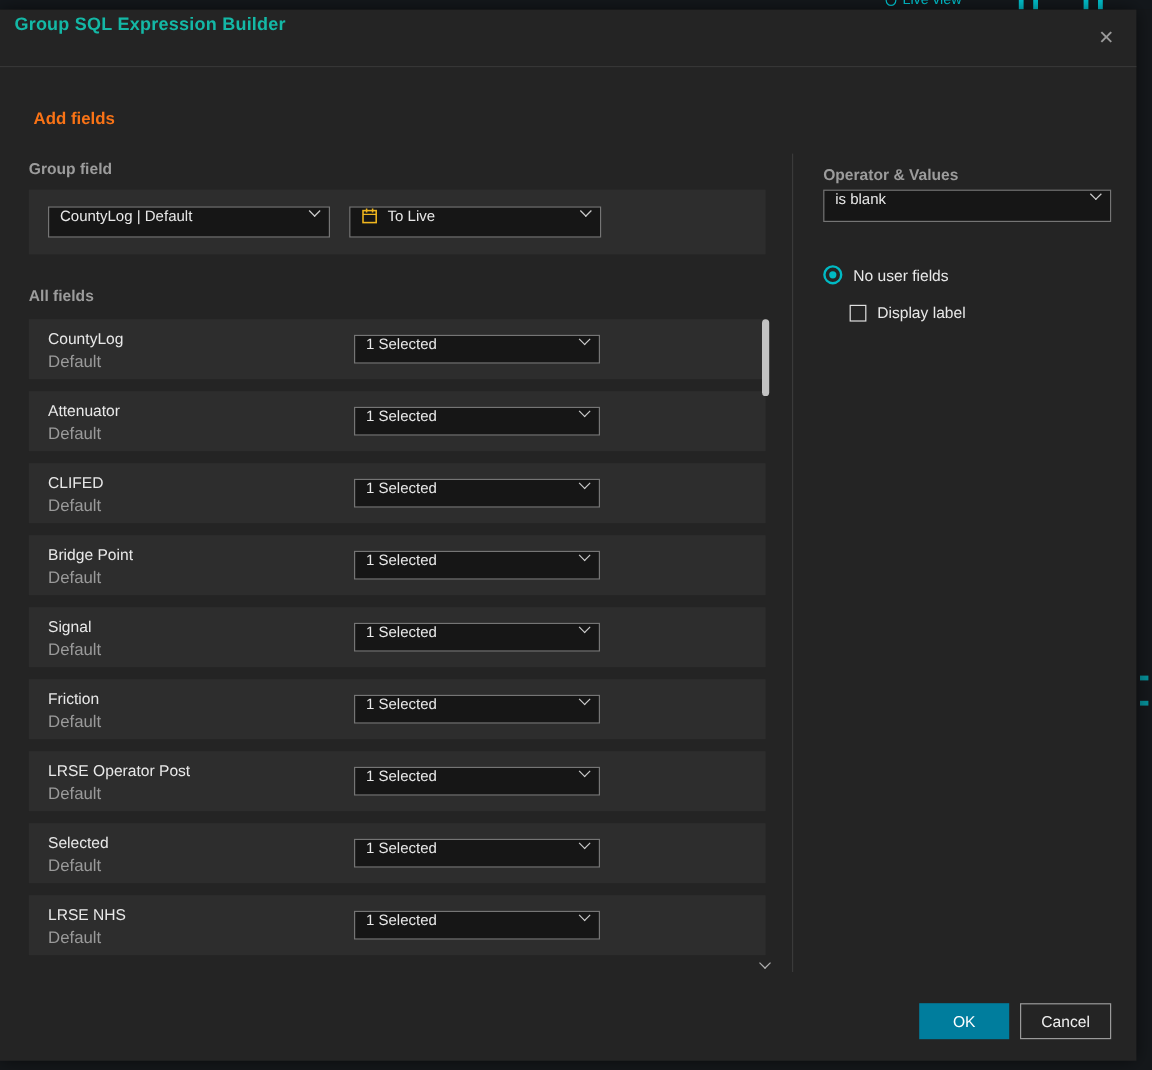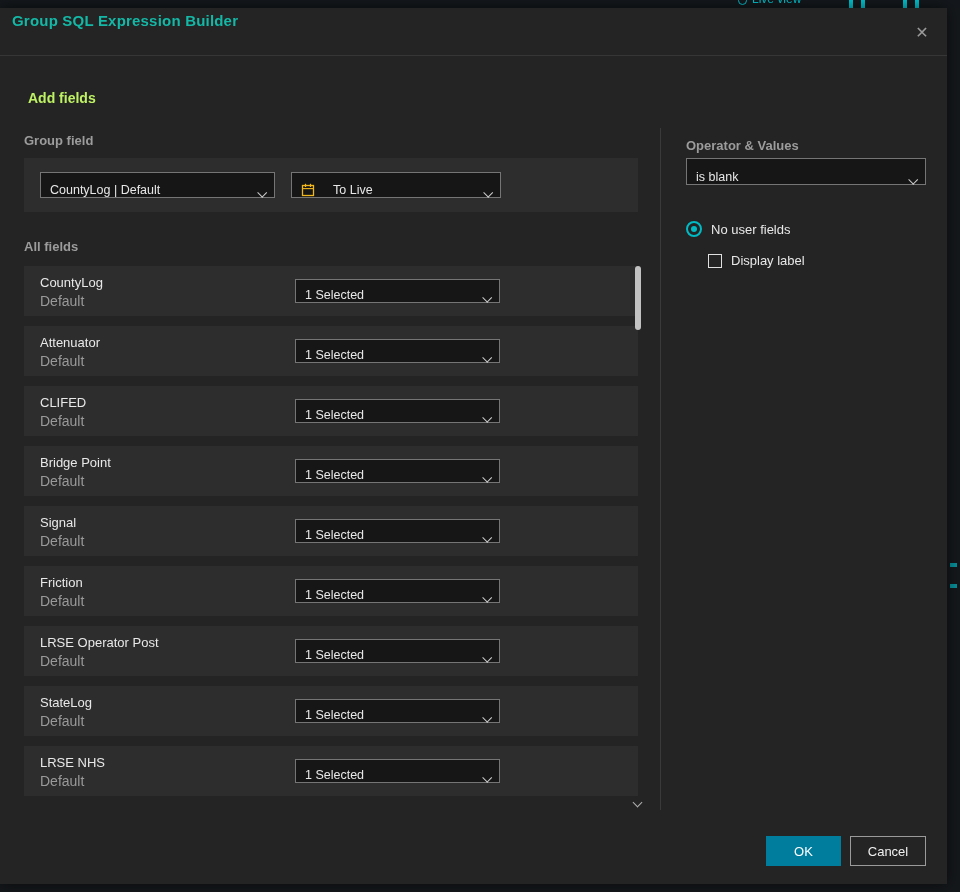--- a/index.html
+++ b/index.html
@@ -18,25 +18,25 @@
   .live-dot{position:absolute;left:738px;top:-4px;width:9px;height:9px;border:1.5px solid var(--live);border-radius:50%;}
   .top-bar-icon{position:absolute;top:-6px;width:4px;height:14px;background:var(--live);}
   .edge-accent{position:absolute;left:950px;width:7px;height:4px;background:var(--live);opacity:.7;}
 
   
   .dialog{position:absolute;left:0;top:8px;width:947px;height:876px;background:#242424;box-shadow:0 0 14px rgba(0,0,0,.6);}
   .dialog-header{position:absolute;left:0;top:0;width:100%;height:48px;border-bottom:1px solid #363636;}
   .dialog-title{position:absolute;left:12px;top:4px;font-size:15px;font-weight:700;color:#14b8a6;letter-spacing:.2px;}
   .close-btn{position:absolute;right:12px;top:12px;width:26px;height:26px;background:none;border:none;color:#9a9a9a;font-size:16px;line-height:26px;text-align:center;cursor:pointer;}
 
-  .section-title{position:absolute;left:28px;top:82px;font-size:14px;font-weight:700;color:#bef264;}
+  .section-title{position:absolute;left:28px;top:82px;font-size:14px;font-weight:700;color:#f97316;}
   .group-label{position:absolute;font-size:13px;font-weight:600;color:#9c9c9c;}
 
   
-  .select{display:flex;align-items:flex-end;background:#161616;border:1px solid #757575;color:#e8e8e8;font-size:12.5px;padding:0 9px;cursor:pointer;gap:10px;}
+  .select{display:flex;align-items:flex-start;background:#161616;border:1px solid #757575;color:#e8e8e8;font-size:12.5px;padding:0 9px;cursor:pointer;}
   .select-value{flex:1;overflow:hidden;white-space:nowrap;text-overflow:ellipsis;}
   .chevron{width:7px;height:7px;border-right:1.5px solid #cdcdcd;border-bottom:1.5px solid #cdcdcd;transform:rotate(45deg) translateY(-1px);flex:0 0 auto;margin-left:8px;}
   .cal-icon{margin-right:8px;flex:0 0 auto;display:inline-flex;}
 
   
   .main-panel{position:absolute;left:24px;top:150px;width:614px;height:54px;background:#2d2d2d;}
   .main-select{position:absolute;left:16px;top:14px;width:235px;height:26px;}
   .date-select{position:absolute;left:267px;top:14px;width:210px;height:26px;}
 
   
@@ -174,21 +174,21 @@
   <div class="field-row">
     <div class="field-name">LRSE Operator Post</div>
     <div class="field-sub">Default</div>
     <div class="select row-select">
       <span class="select-value">1 Selected</span>
       <span class="chevron"></span>
     </div>
   </div>
 
   <div class="field-row">
-    <div class="field-name">StateLog</div>
+    <div class="field-name">Selected</div>
     <div class="field-sub">Default</div>
     <div class="select row-select">
       <span class="select-value">1 Selected</span>
       <span class="chevron"></span>
     </div>
   </div>
 
   <div class="field-row">
     <div class="field-name">LRSE NHS</div>
     <div class="field-sub">Default</div>

